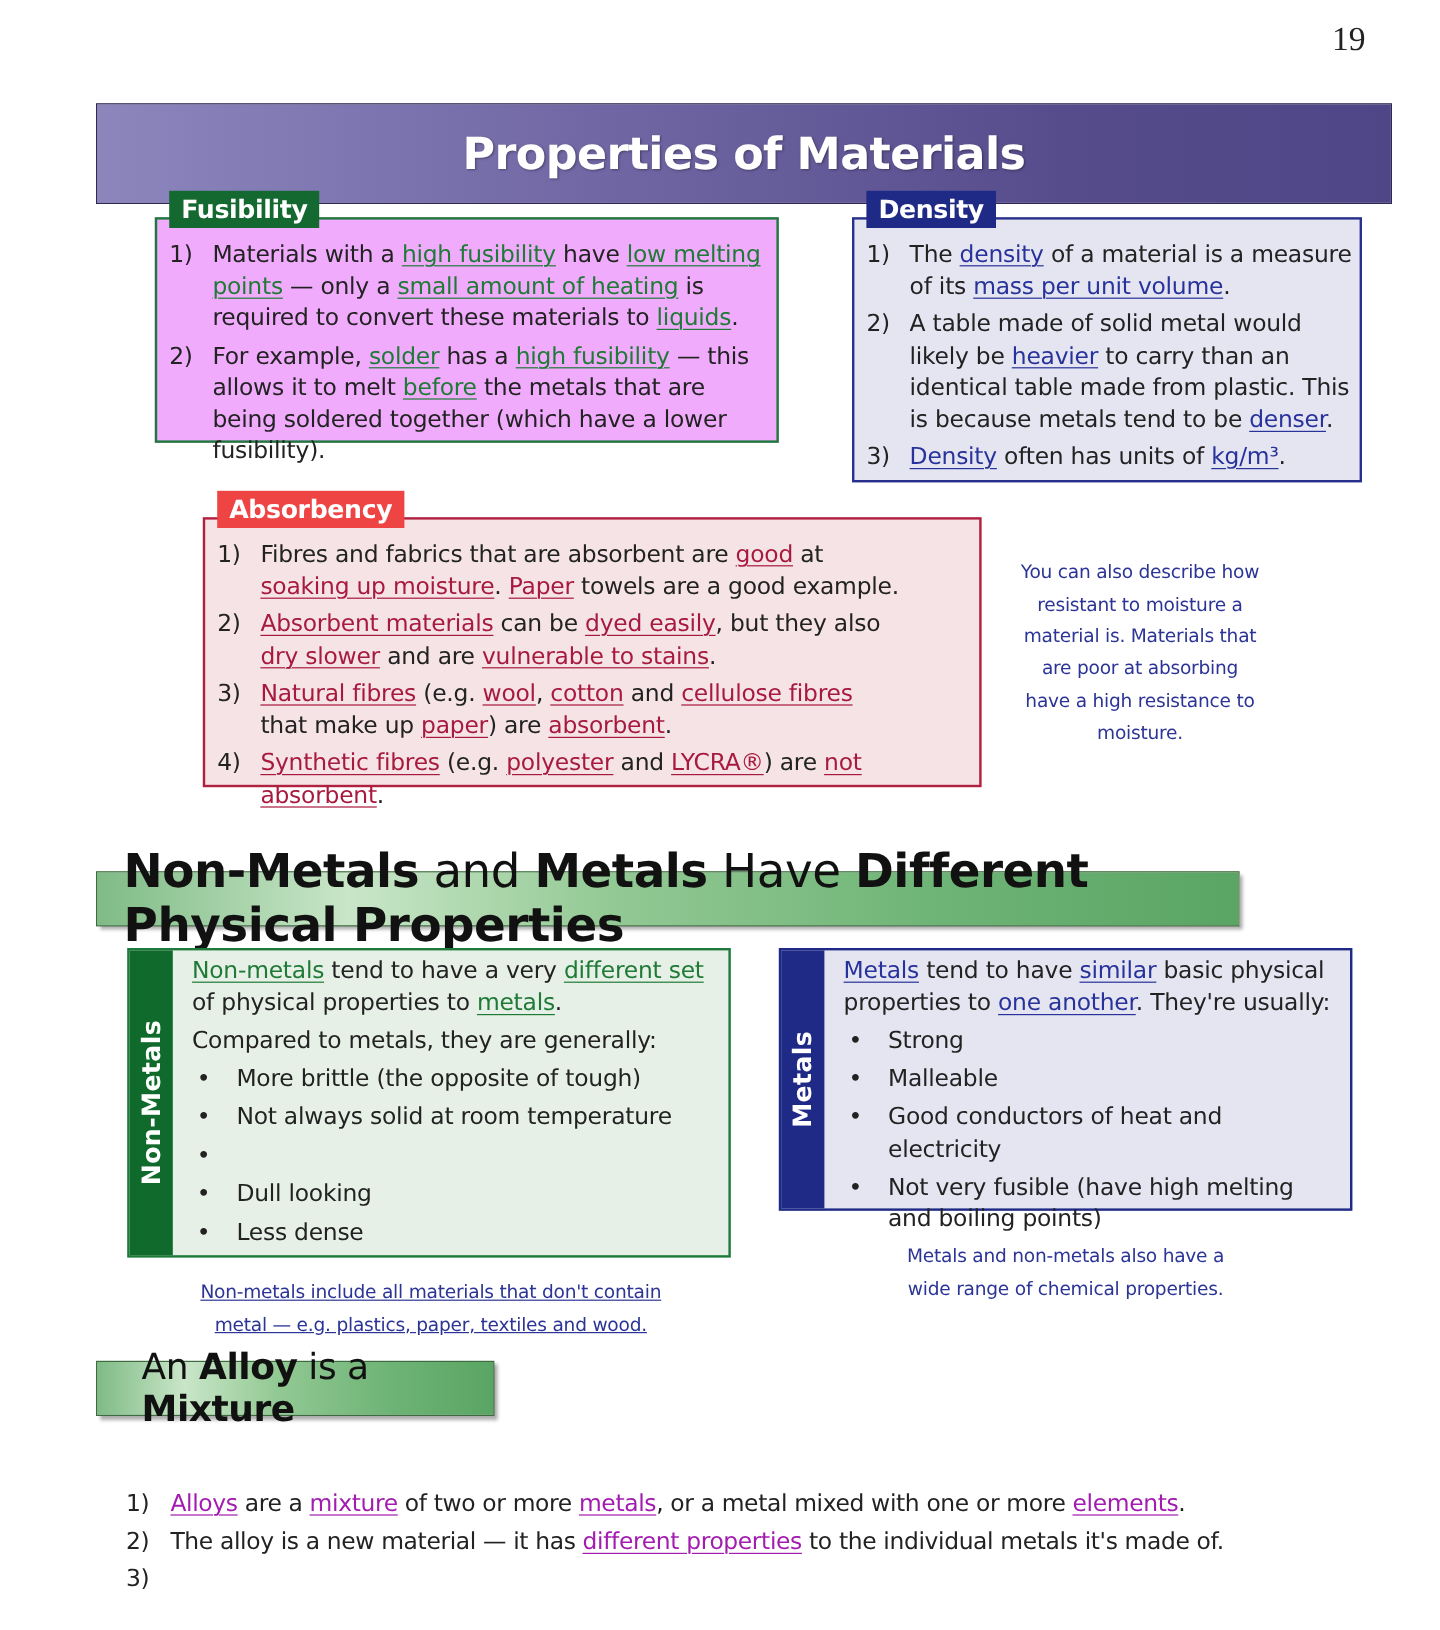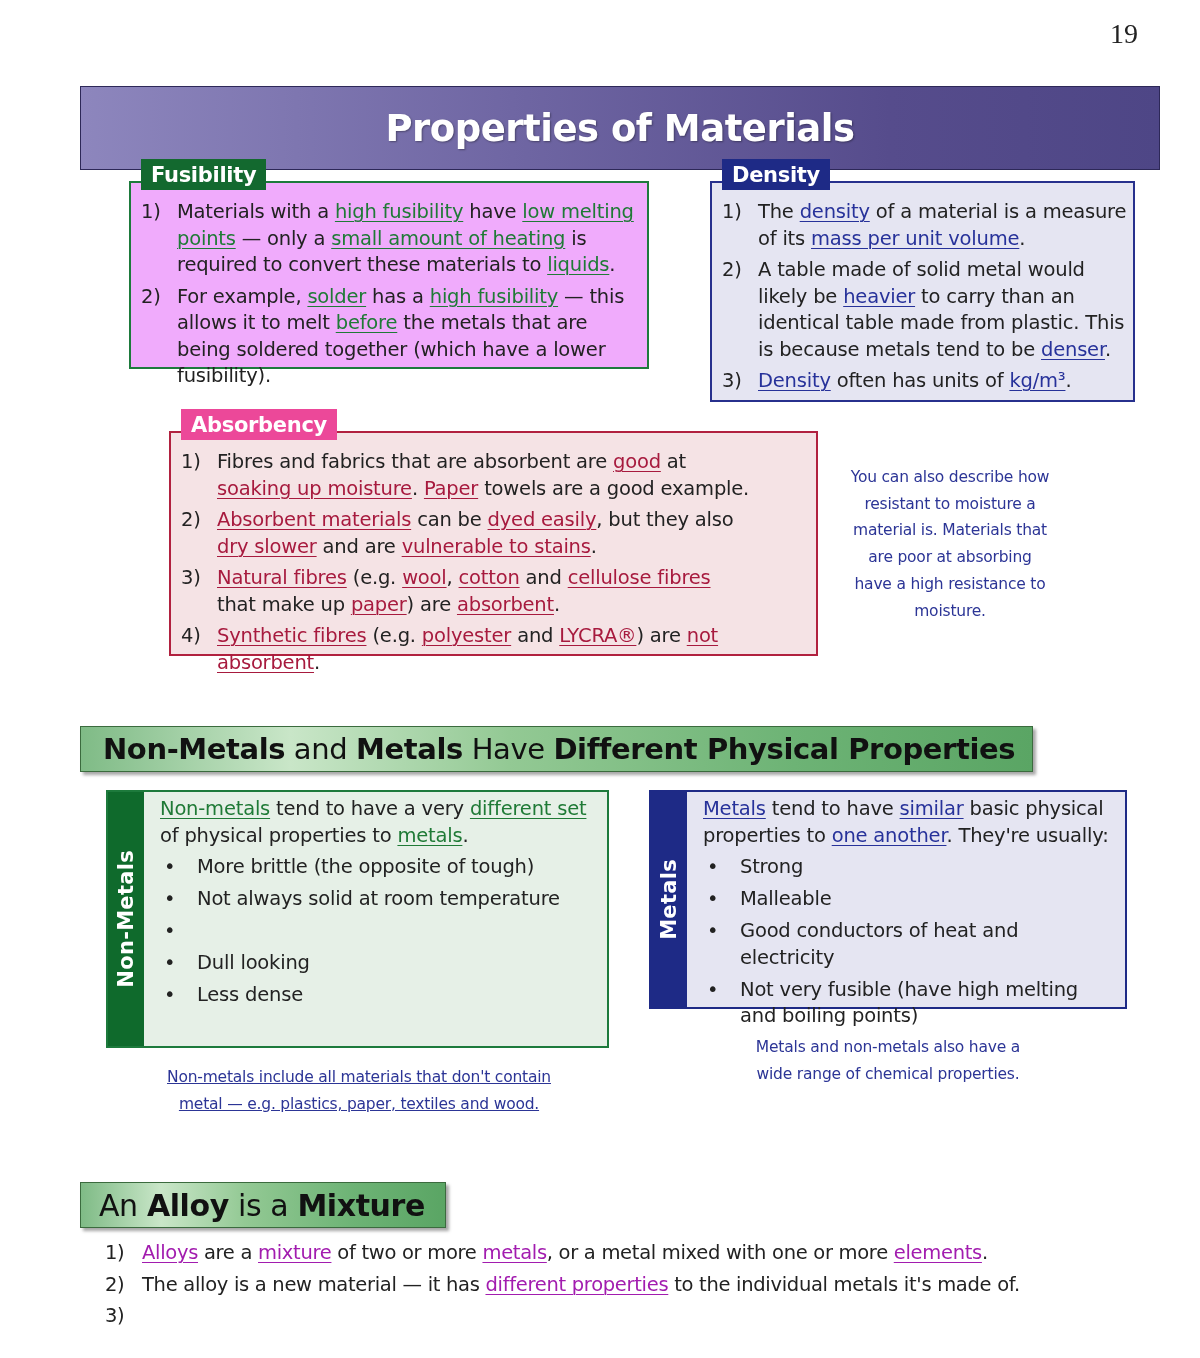--- a/index.html
+++ b/index.html
@@ -26,31 +26,31 @@
 
   .green { border-color: #1d7a3c; background: #f0abfc; }
   .green .tag { background: #13692f; }
   .green u { color: #1f7a36; }
 
   .blue { border-color: #27308d; background: #e5e5f2; }
   .blue .tag { background: #1e2a86; }
   .blue u { color: #27329a; }
 
   .red { border-color: #b1213f; background: #f5e3e5; }
-  .red .tag { background: #ec4899; }
+  .red .tag { background: #ef4444; }
   .red u { color: #a71a3e; }
 
   .note { position: absolute; font-family: "DejaVu Sans", sans-serif; font-size: 15.5px; color: #2c3596; text-align: center; line-height: 26.7px; letter-spacing: -0.2px; }
 
   .section-banner {
     position: absolute; height: 46px; border: 1px solid #3b6b3e;
     background: linear-gradient(to right, #7fbb86 0%, #c9e6c8 22%, #93c994 45%, #6db375 75%, #5aa564 100%);
     box-shadow: 3px 3px 3px rgba(0,0,0,0.35);
     display: flex; align-items: center;
-    font-size: 29px; color: #111; letter-spacing: -0.4px;
+    font-size: 39px; color: #111; letter-spacing: -0.4px;
   }
   .section-banner b { font-weight: bold; }
 
   .side-box { position: absolute; border: 2px solid; display: flex; }
   .side-label { width: 36px; flex: none; display: flex; align-items: center; justify-content: center; }
   .side-label span { writing-mode: vertical-rl; transform: rotate(180deg); color: #fff; font-weight: bold; font-size: 21px; letter-spacing: 0.3px; }
   .side-content { padding: 4px 10px 6px 16px; font-size: 19.5px; line-height: 26.5px; letter-spacing: -0.2px; }
   .side-content p { margin-bottom: 5px; }
   .side-content ul { list-style: none; }
   .side-content li { display: flex; margin-bottom: 5.5px; }
@@ -136,20 +136,21 @@
 <div class="section-banner" style="left:80px; top:726px; width:953px; padding-left:22px;">
   <span><b>Non-Metals</b><span> and </span><b>Metals</b><span> Have </span><b>Different Physical Properties</b></span>
 </div>
 
 <div class="side-box nm" style="left:106px; top:790px; width:503px; height:258px;">
   <div class="side-label">
     <span>Non-Metals</span>
   </div>
   <div class="side-content">
     <p><u>Non-metals</u><span> tend to have a very </span><u>different set</u><span> of physical properties to </span><u>metals</u><span>.</span></p>
+    <p>Compared to metals, they are generally:</p>
     <ul>
         <li>
           <span class="bullet">•</span>
           <span>More brittle (the opposite of tough)</span>
         </li>
         <li>
           <span class="bullet">•</span>
           <span>Not always solid at room temperature</span>
         </li>
         <li>
@@ -191,21 +192,21 @@
         <li>
           <span class="bullet">•</span>
           <span>Not very fusible (have high melting and boiling points)</span>
         </li>
       </ul>
   </div>
 </div>
 
 <div class="note" style="left:748px; top:1034px; width:280px;">Metals and non-metals also have a wide range of chemical properties.</div>
 
-<div class="section-banner" style="left:80px; top:1182px; width:366px; padding-left:18px; font-size:30px;">
+<div class="section-banner" style="left:80px; top:1134px; width:332px; padding-left:37px; font-size:30px;">
   <span><span>An </span><b>Alloy</b><span> is a </span><b>Mixture</b></span>
 </div>
 
 <ol class="alloy-list" style="list-style:none;">
     <li>
       <span class="num">1)</span>
       <span class="txt"><u>Alloys</u><span> are a </span><u>mixture</u><span> of two or more </span><u>metals</u><span>, or a metal mixed with one or more </span><u>elements</u><span>.</span></span>
     </li>
     <li>
       <span class="num">2)</span>

